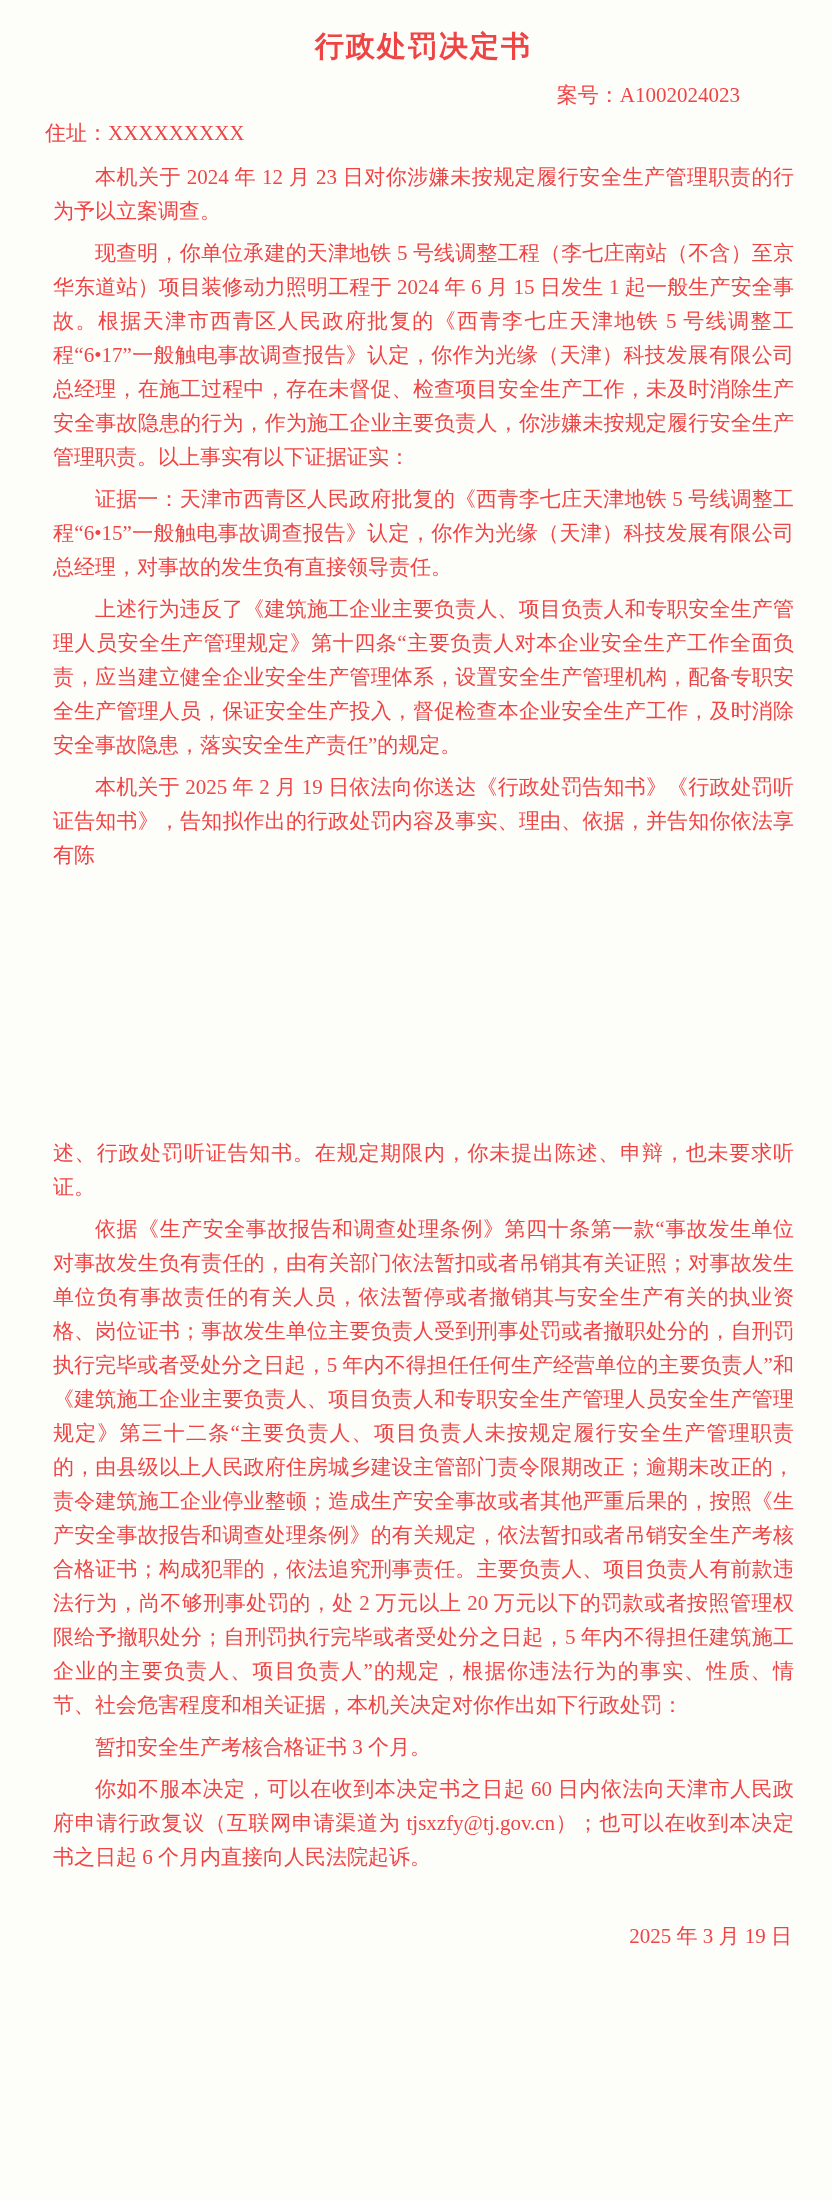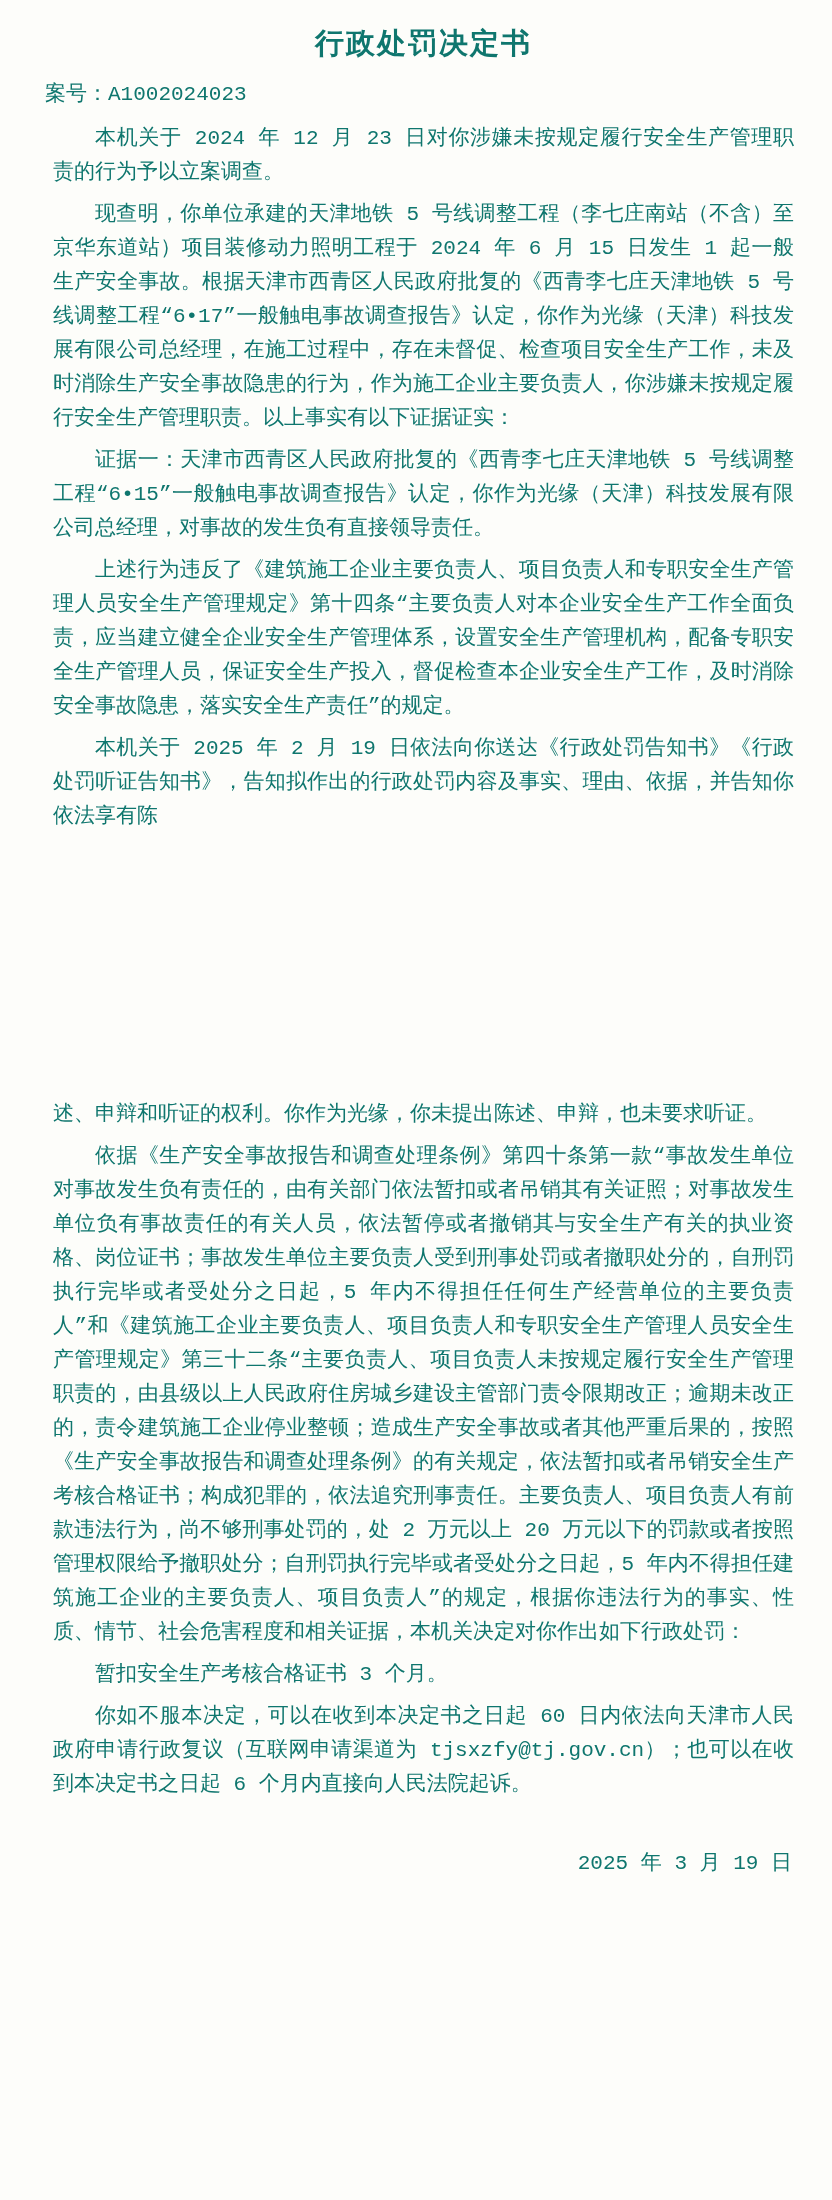--- a/index.html
+++ b/index.html
@@ -5,36 +5,36 @@
   html, body {
     margin: 0;
     padding: 0;
     background: #fdfdfa;
   }
   .doc-page {
     width: 832px;
     height: 2200px;
     box-sizing: border-box;
     background: #fdfdfa;
-    color: #0f766e;
-    font-family: Liberation Mono, monospace;
+    color: #ef4444;
+    font-family: Liberation Serif, serif;
     font-size: 21px;
     padding: 26px 30px 20px 45px;
     overflow: hidden;
   }
   .doc-title {
     font-size: 29px;
     font-weight: bold;
     text-align: center;
     letter-spacing: 2px;
     margin: 0 0 10px 0;
     line-height: 40px;
   }
   .case-line {
-    text-align: left;
+    text-align: right;
     padding-right: 62px;
     line-height: 38px;
     white-space: nowrap;
   }
   .field-line {
     line-height: 38px;
     white-space: nowrap;
   }
   .body-para {
     margin: 8px;
@@ -69,30 +69,31 @@
 <body>
 
 <div class="doc-page">
 
   <h1 class="doc-title">行政处罚决定书</h1>
 
   <div class="case-line"><span>案号：</span><span>A1002024023</span></div>
 
 
 
+  <div class="field-line"><span>住址：</span><span>XXXXXXXXX</span></div>
 
   <p class="body-para">本机关于 2024 年 12 月 23 日对你涉嫌未按规定履行安全生产管理职责的行为予以立案调查。</p>
   <p class="body-para">现查明，你单位承建的天津地铁 5 号线调整工程（李七庄南站（不含）至京华东道站）项目装修动力照明工程于 2024 年 6 月 15 日发生 1 起一般生产安全事故。根据天津市西青区人民政府批复的《西青李七庄天津地铁 5 号线调整工程“6•17”一般触电事故调查报告》认定，你作为光缘（天津）科技发展有限公司总经理，在施工过程中，存在未督促、检查项目安全生产工作，未及时消除生产安全事故隐患的行为，作为施工企业主要负责人，你涉嫌未按规定履行安全生产管理职责。以上事实有以下证据证实：</p>
   <p class="body-para">证据一：天津市西青区人民政府批复的《西青李七庄天津地铁 5 号线调整工程“6•15”一般触电事故调查报告》认定，你作为光缘（天津）科技发展有限公司总经理，对事故的发生负有直接领导责任。</p>
   <p class="body-para">上述行为违反了《建筑施工企业主要负责人、项目负责人和专职安全生产管理人员安全生产管理规定》第十四条“主要负责人对本企业安全生产工作全面负责，应当建立健全企业安全生产管理体系，设置安全生产管理机构，配备专职安全生产管理人员，保证安全生产投入，督促检查本企业安全生产工作，及时消除安全事故隐患，落实安全生产责任”的规定。</p>
   <p class="body-para">本机关于 2025 年 2 月 19 日依法向你送达《行政处罚告知书》《行政处罚听证告知书》，告知拟作出的行政处罚内容及事实、理由、依据，并告知你依法享有陈</p>
 
   <div class="page-break-gap"></div>
 
-  <p class="body-para no-indent">述、申辩和听证的权利。你作为光缘，你未提出陈述、申辩，也未要求听证。</p>
+  <p class="body-para no-indent">述、行政处罚听证告知书。在规定期限内，你未提出陈述、申辩，也未要求听证。</p>
   <p class="body-para">依据《生产安全事故报告和调查处理条例》第四十条第一款“事故发生单位对事故发生负有责任的，由有关部门依法暂扣或者吊销其有关证照；对事故发生单位负有事故责任的有关人员，依法暂停或者撤销其与安全生产有关的执业资格、岗位证书；事故发生单位主要负责人受到刑事处罚或者撤职处分的，自刑罚执行完毕或者受处分之日起，5 年内不得担任任何生产经营单位的主要负责人”和《建筑施工企业主要负责人、项目负责人和专职安全生产管理人员安全生产管理规定》第三十二条“主要负责人、项目负责人未按规定履行安全生产管理职责的，由县级以上人民政府住房城乡建设主管部门责令限期改正；逾期未改正的，责令建筑施工企业停业整顿；造成生产安全事故或者其他严重后果的，按照《生产安全事故报告和调查处理条例》的有关规定，依法暂扣或者吊销安全生产考核合格证书；构成犯罪的，依法追究刑事责任。主要负责人、项目负责人有前款违法行为，尚不够刑事处罚的，处 2 万元以上 20 万元以下的罚款或者按照管理权限给予撤职处分；自刑罚执行完毕或者受处分之日起，5 年内不得担任建筑施工企业的主要负责人、项目负责人”的规定，根据你违法行为的事实、性质、情节、社会危害程度和相关证据，本机关决定对你作出如下行政处罚：</p>
   <p class="body-para">暂扣安全生产考核合格证书 3 个月。</p>
   <p class="body-para">你如不服本决定，可以在收到本决定书之日起 60 日内依法向天津市人民政府申请行政复议（互联网申请渠道为 tjsxzfy@tj.gov.cn）；也可以在收到本决定书之日起 6 个月内直接向人民法院起诉。</p>
 
   <div class="signature-block">
     <div class="signature-date">2025 年 3 月 19 日</div>
   </div>
 
 </div>
 

